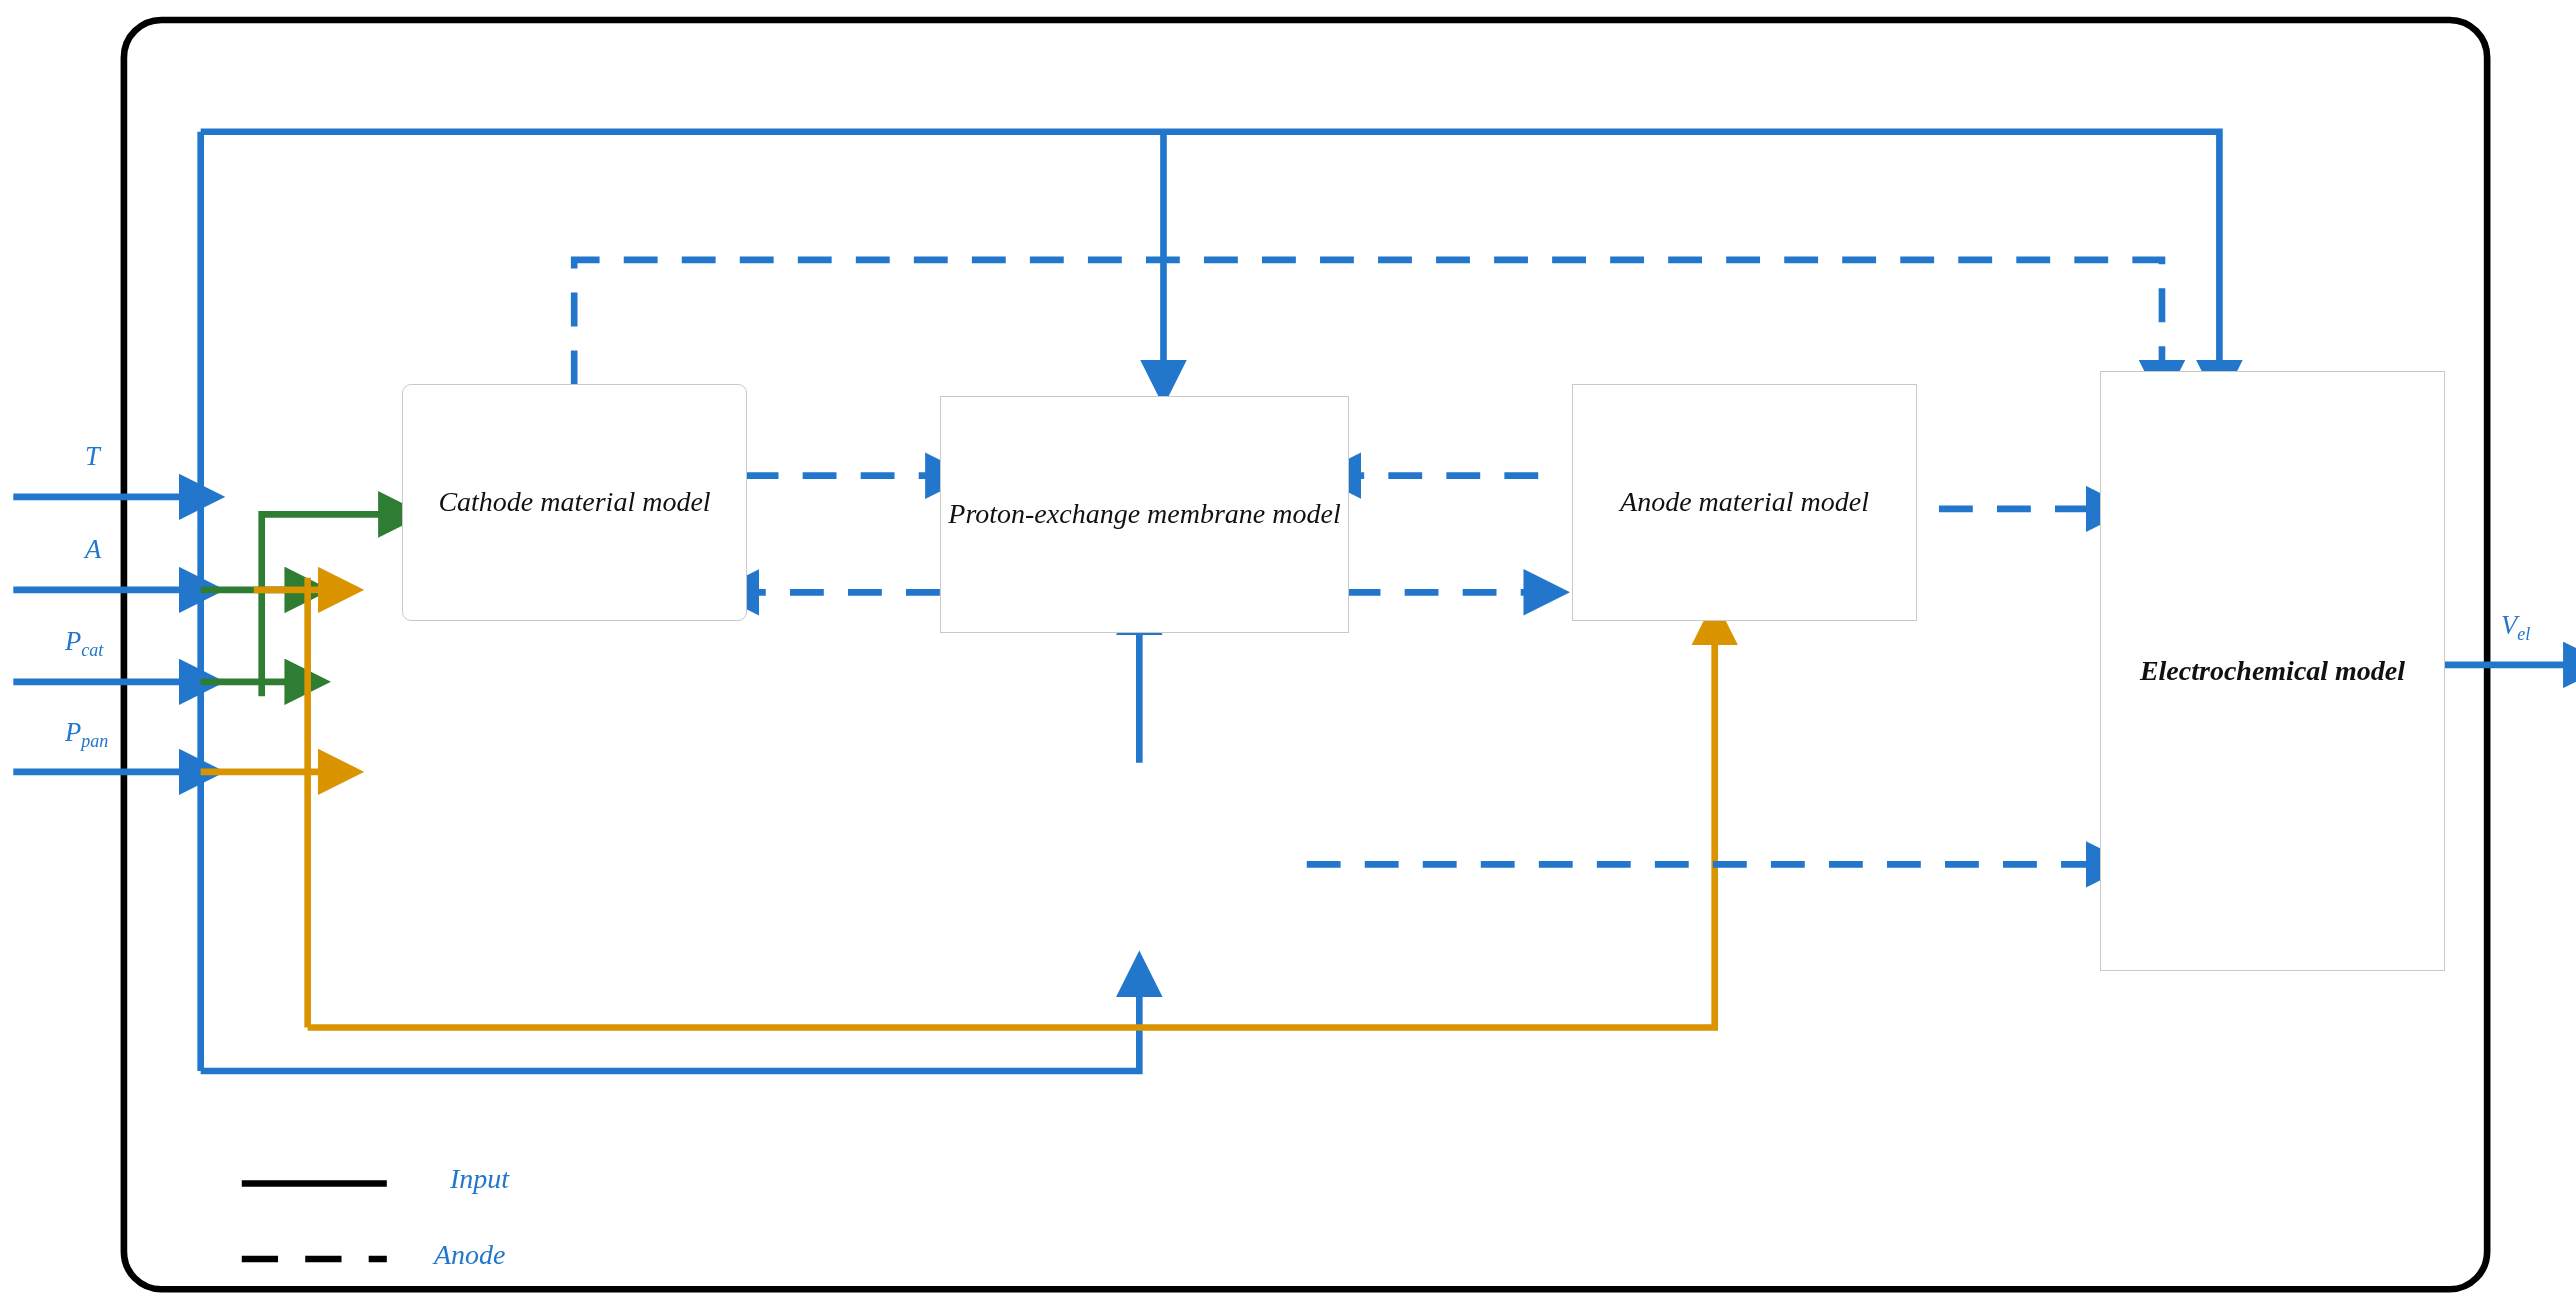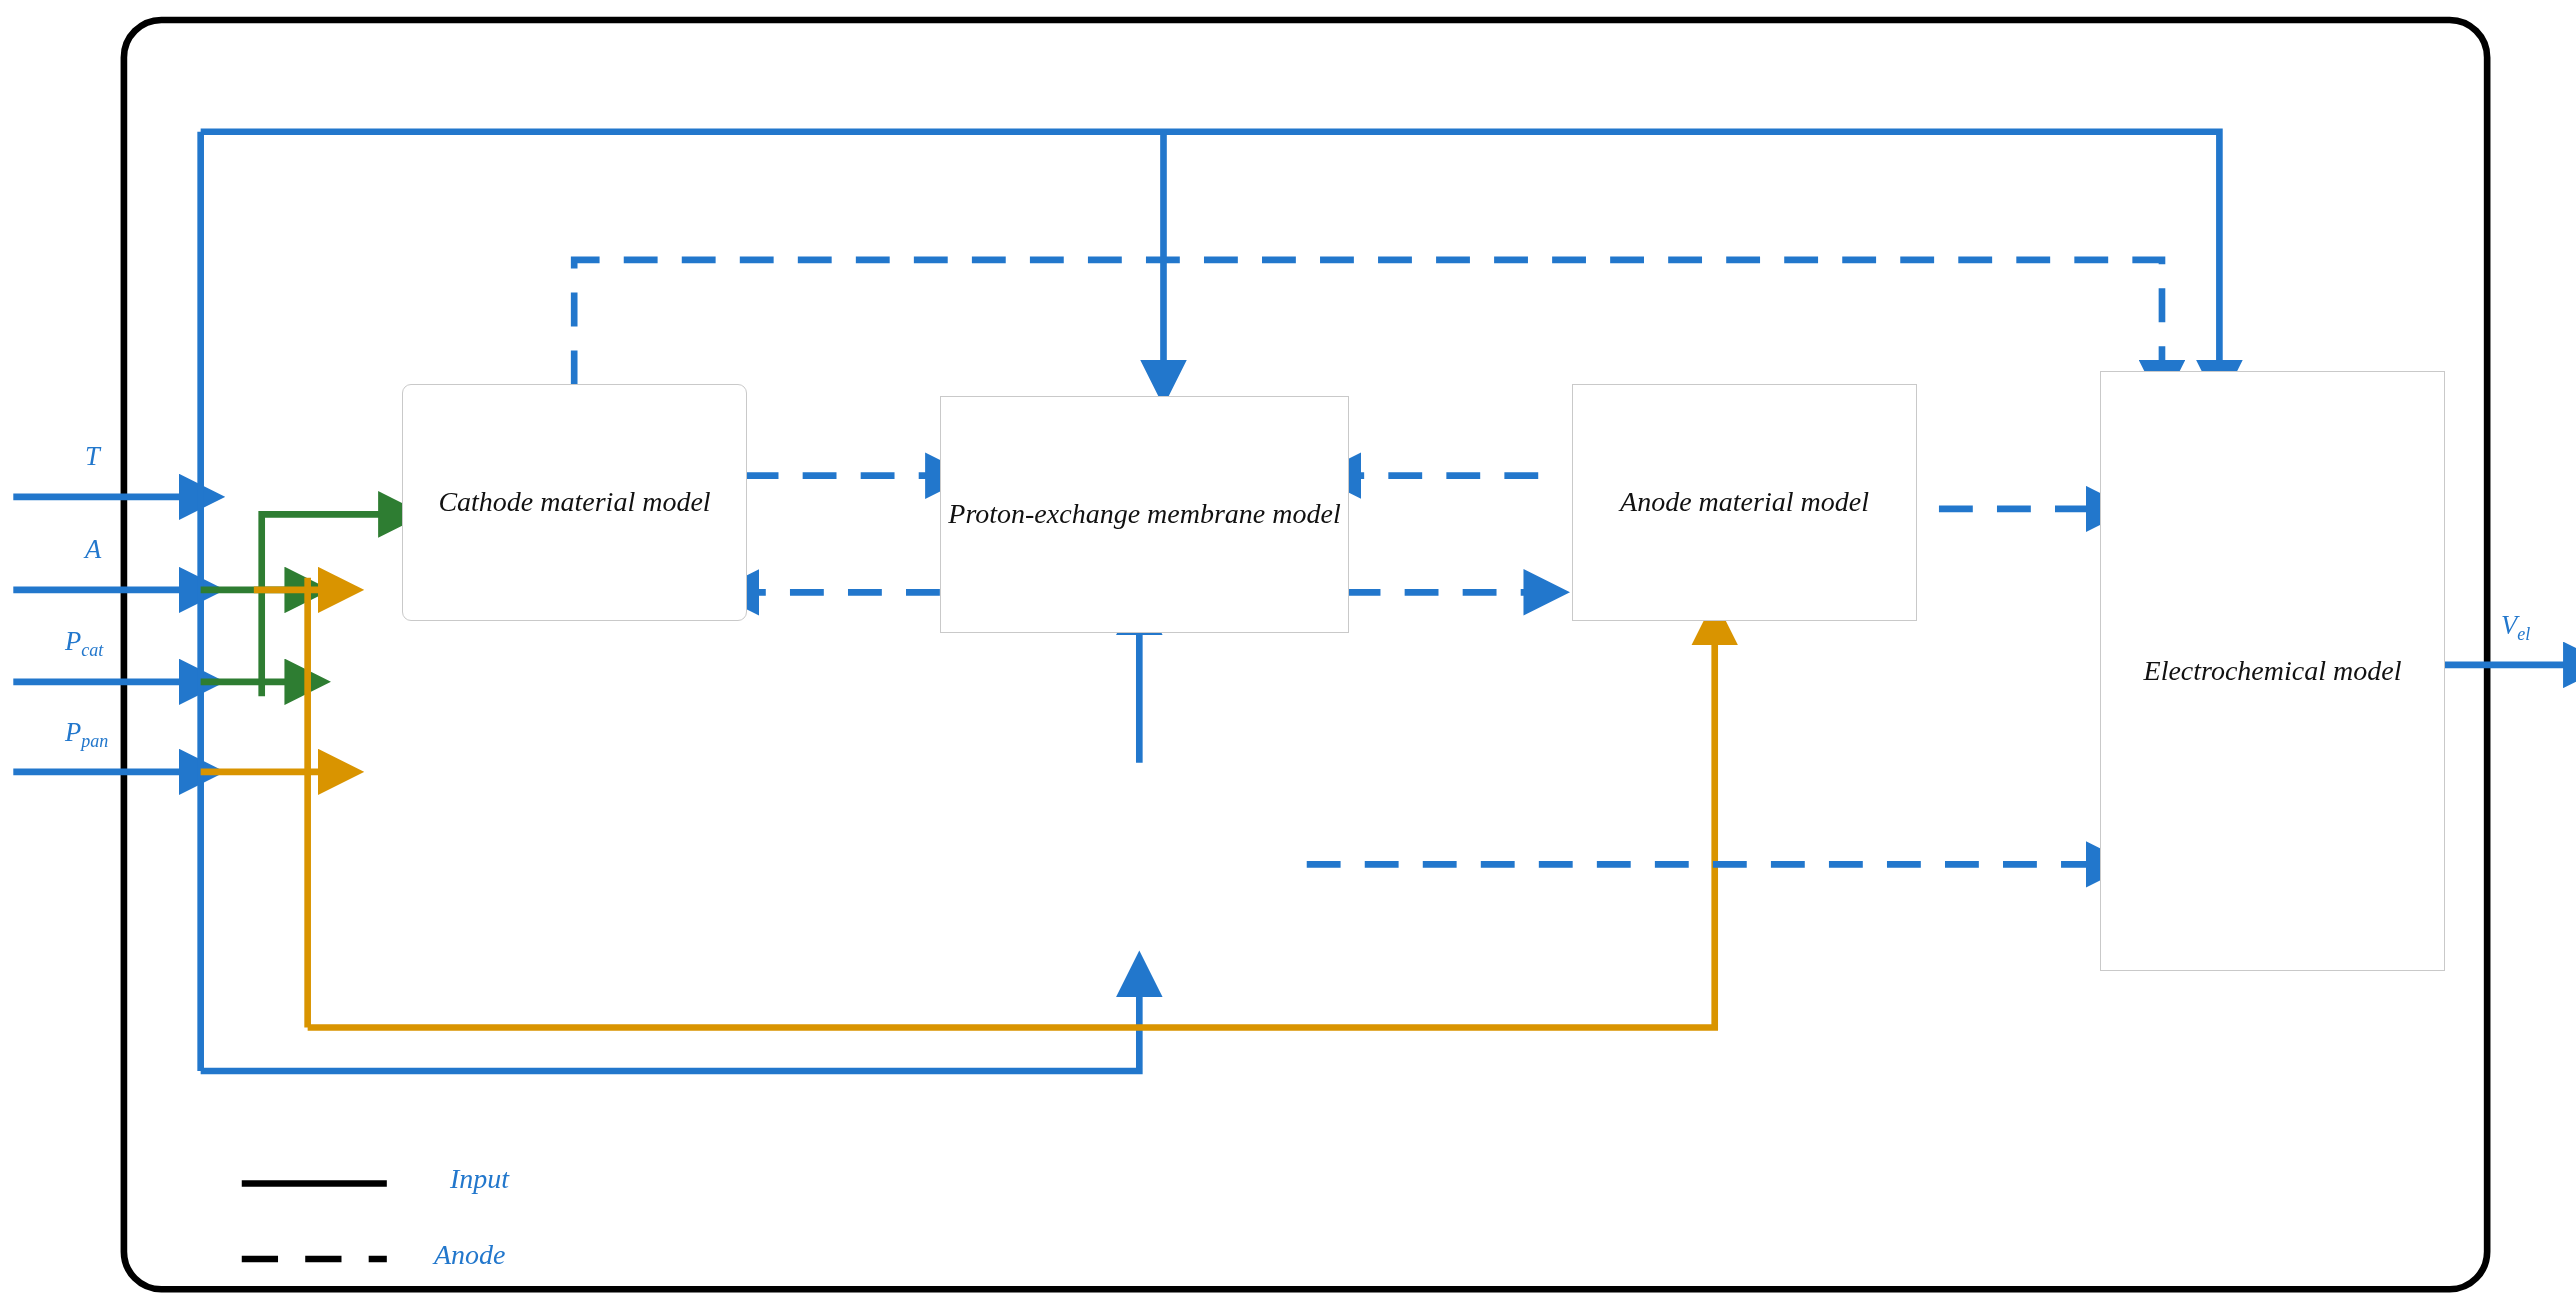--- a/index.html
+++ b/index.html
@@ -93,21 +93,21 @@
   </div>
 
   <div class="blk" style="left:940px;top:396px;width:407px;height:235px;">
     <span>Proton-exchange membrane model</span>
   </div>
 
   <div class="blk" style="left:1538px;top:384px;width:343px;height:235px;margin-left:34px;">
     <span>Anode material model</span>
   </div>
 
-  <div class="blk" style="left:2100px;top:371px;width:343px;height:598px;">
+  <div class="blk" style="left:2100px;top:371px;width:343px;height:598px;font-weight:bold;">
     <span>Electrochemical model</span>
   </div>
 
 
   <div class="sig" style="left:85px;top:441px;">
     <span>T</span><sub></sub>
   </div>
   <div class="sig" style="left:85px;top:534px;">
     <span>A</span><sub></sub>
   </div>

